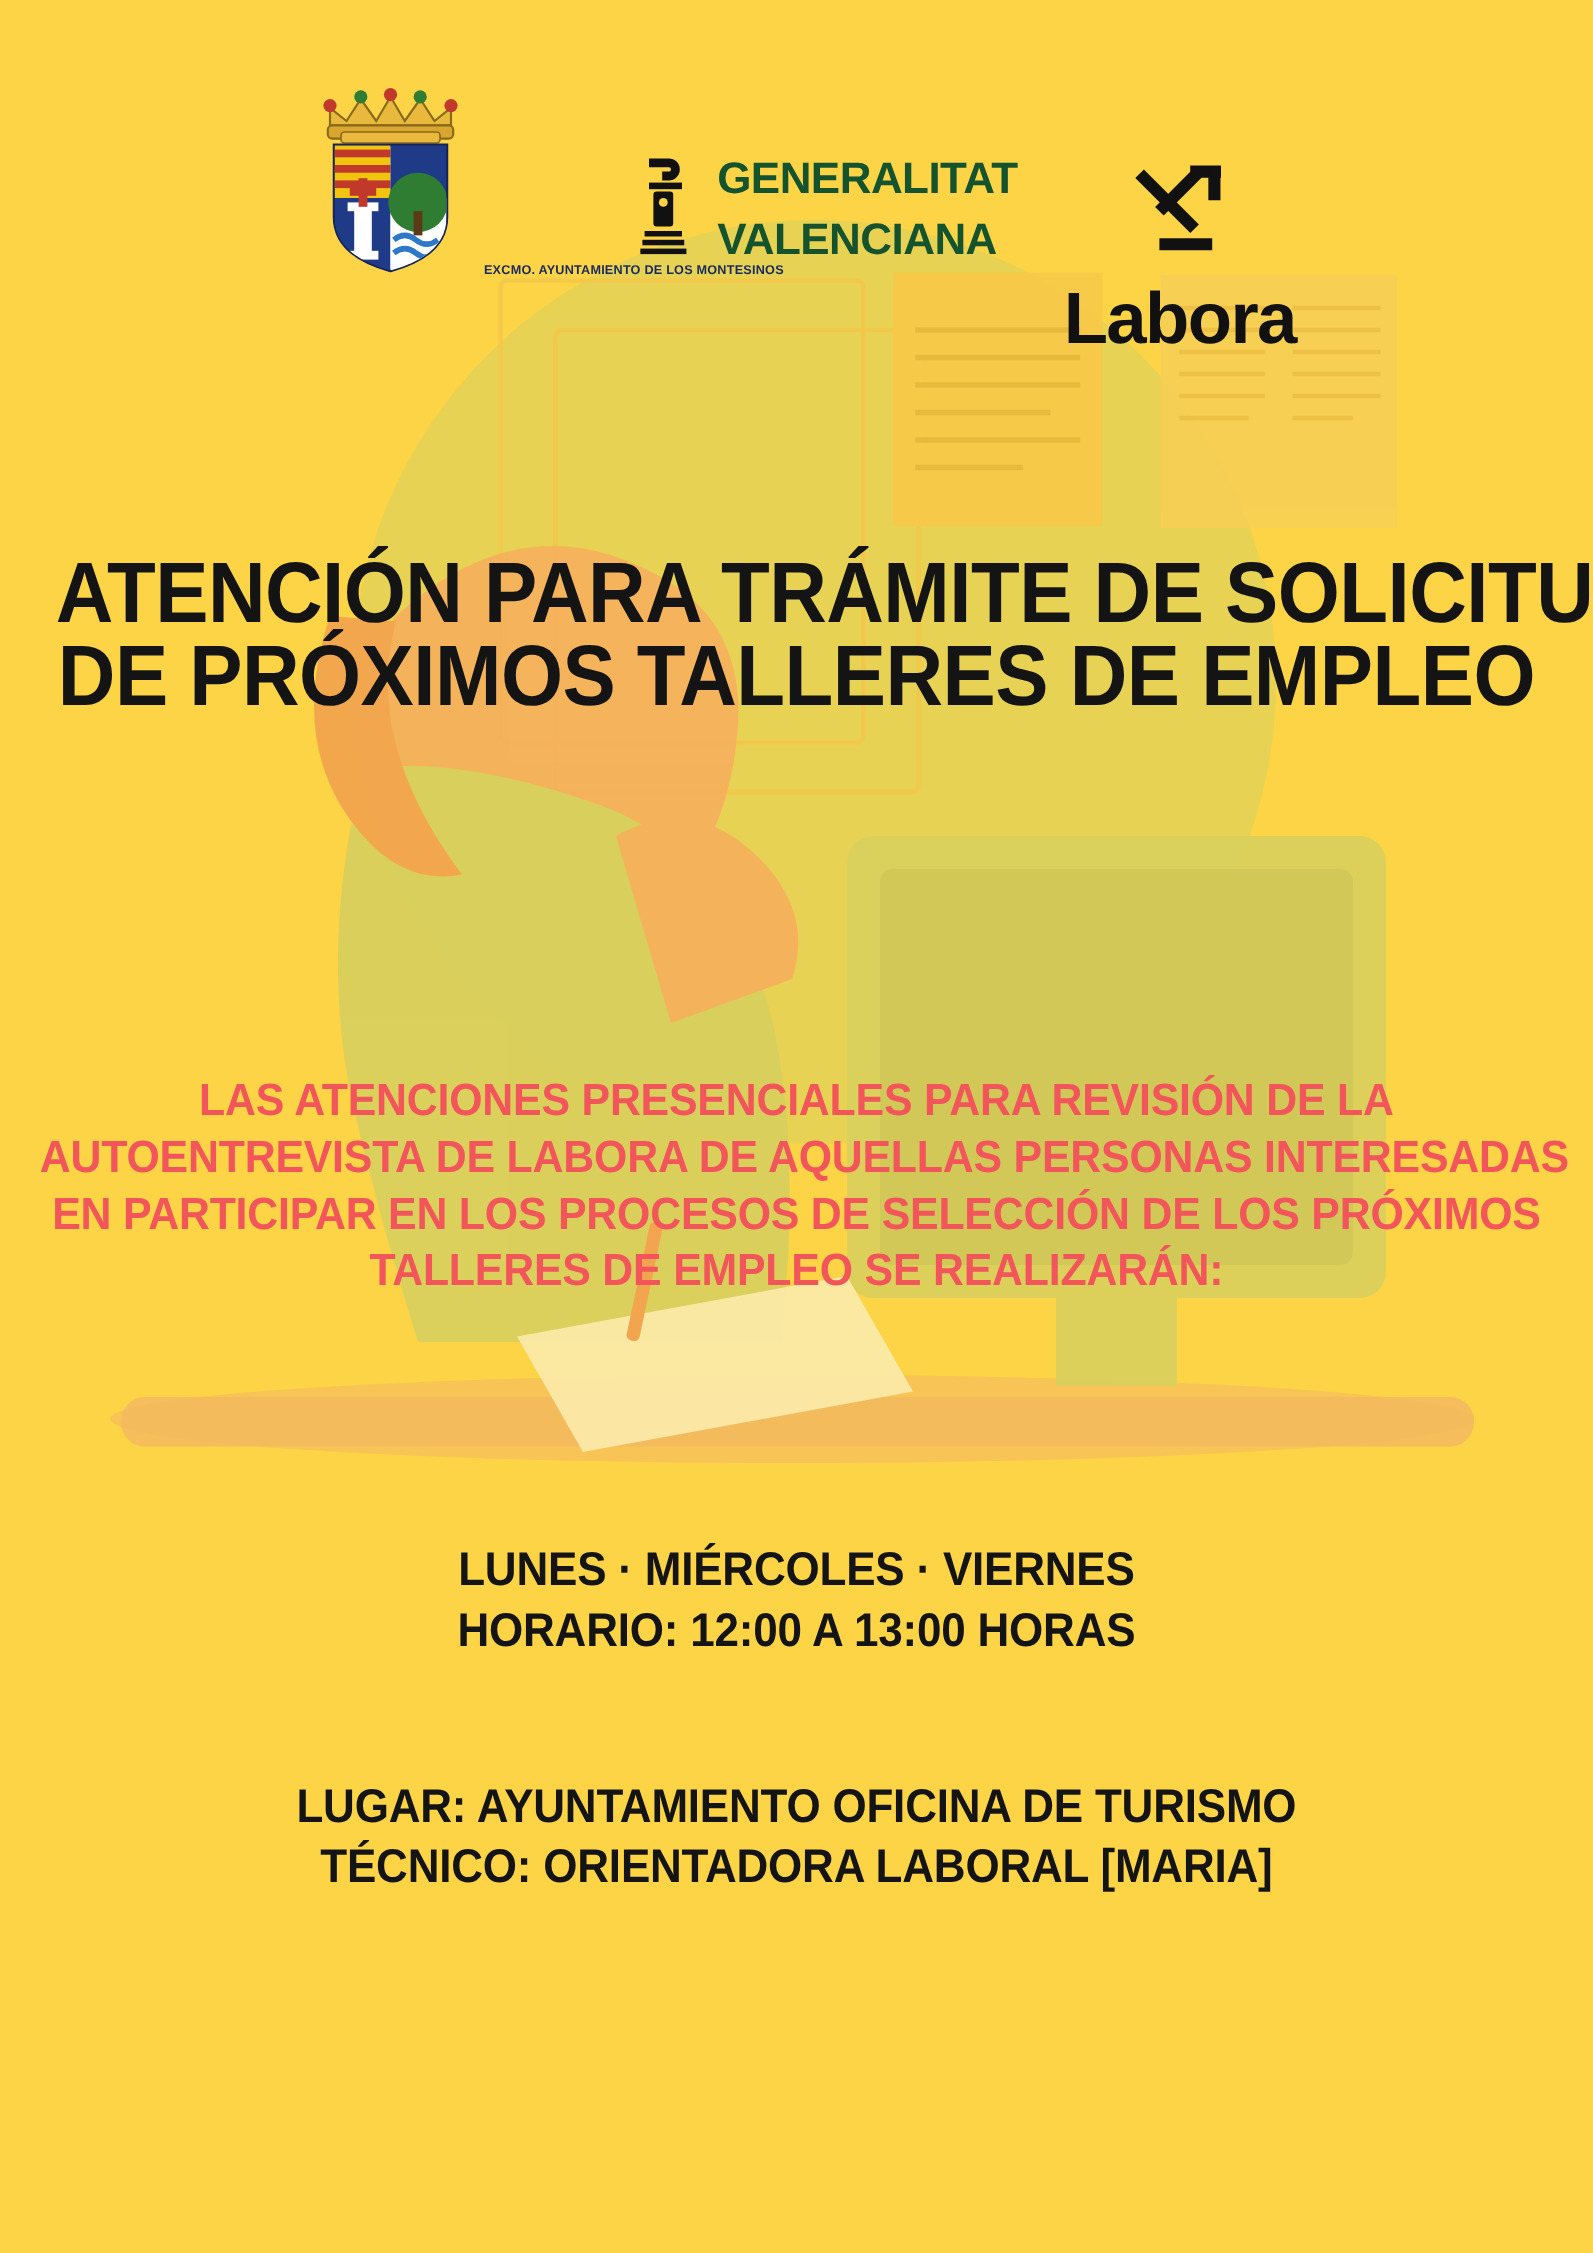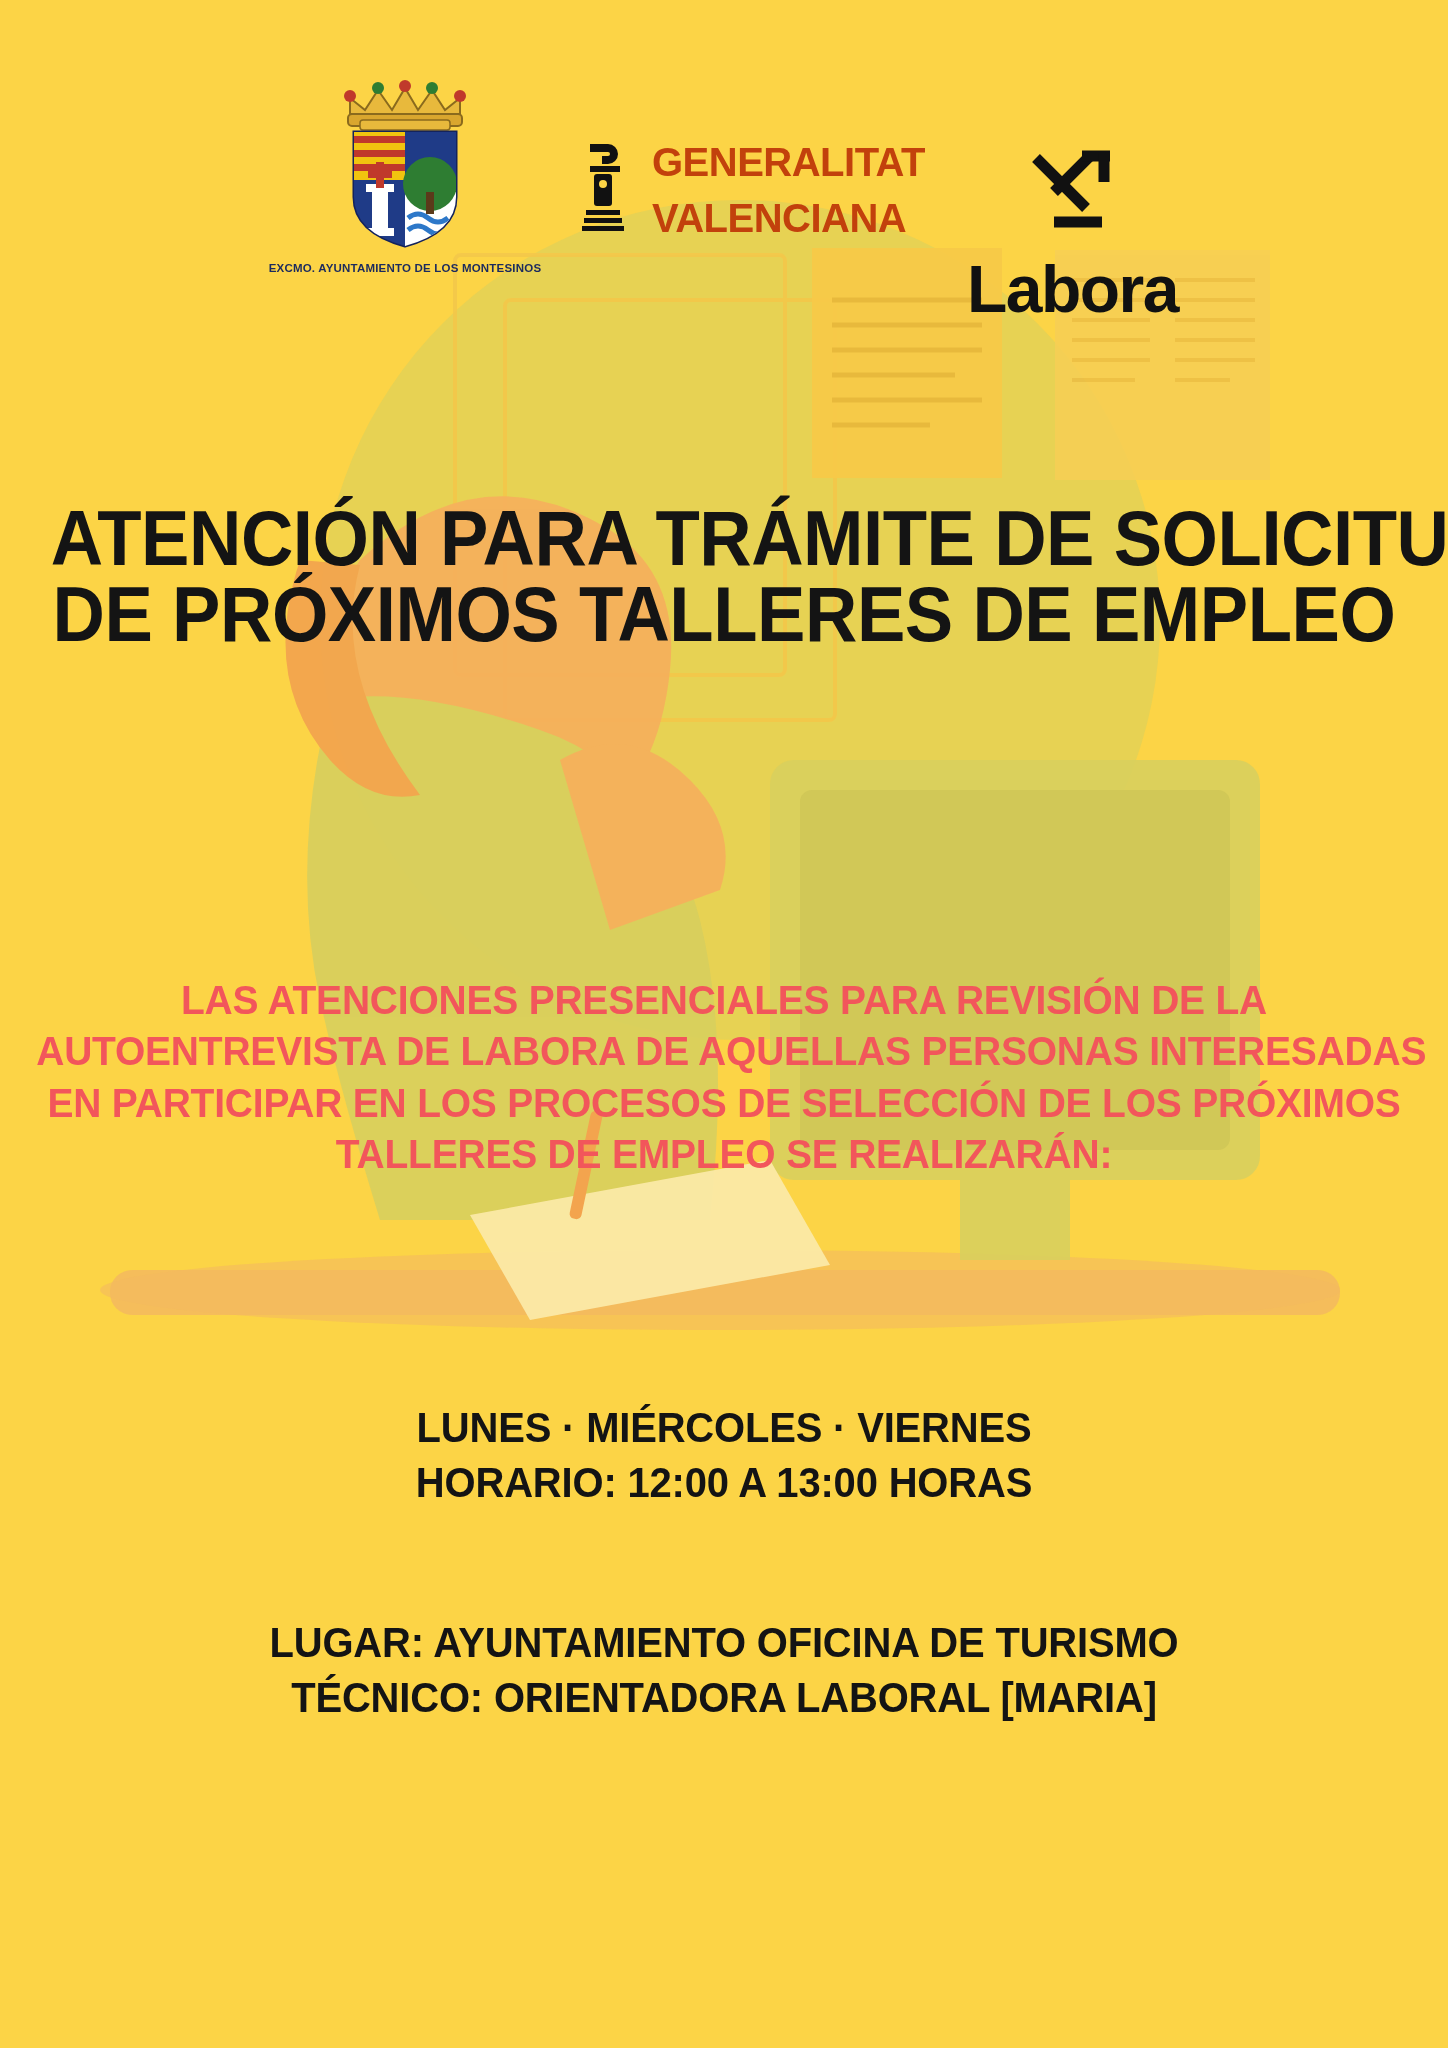--- a/index.html
+++ b/index.html
@@ -34,22 +34,22 @@
     height: 300px;
     display: flex;
     align-items: flex-start;
     justify-content: center;
     gap: 42px;
   }
 
   .logo-montesinos {
     width: 270px;
     display: flex;
-    flex-direction: column;
-    align-items: center;
+    flex-direction: row;
+    align-items: flex-end;
   }
   .shield-wrap {
     position: relative;
     width: 170px;
     height: 190px;
   }
   .shield-caption {
     margin-top: 10px;
     font-size: 11.5px;
     font-weight: bold;
@@ -60,21 +60,21 @@
   }
 
   .logo-gva {
     display: flex;
     align-items: center;
     gap: 14px;
     margin-top: 80px;
   }
   .gva-text {
     line-height: 1.0;
-    color: #c2410c;
+    color: #14532d;
   }
   .gva-text .l1 {
     font-size: 40px;
     font-weight: bold;
     letter-spacing: -0.5px;
     display: block;
   }
   .gva-text .l2 {
     font-size: 40px;
     font-weight: bold;

